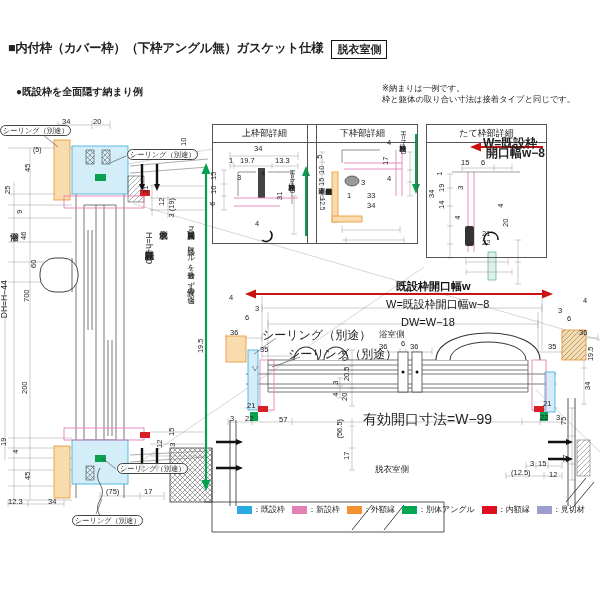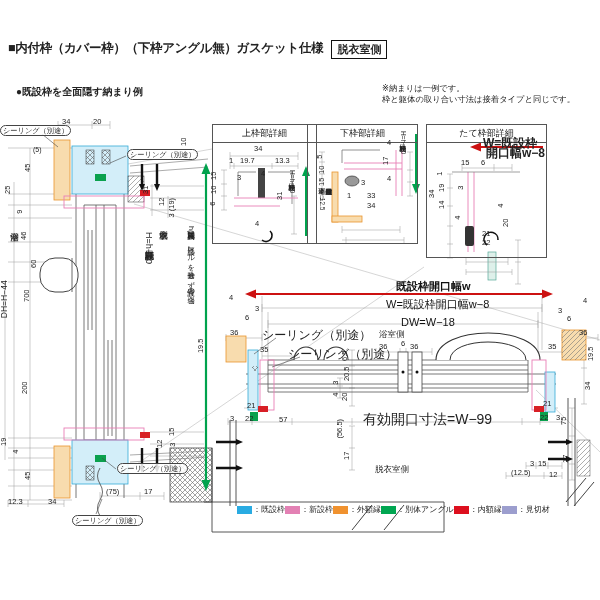--- a/index.html
+++ b/index.html
@@ -12,21 +12,21 @@
   .vtext{position:absolute;writing-mode:vertical-rl;text-orientation:mixed;font-size:8.5px;color:#222;line-height:1.05;white-space:nowrap}
   .sealbox{position:absolute;font-size:7.2px;border:0.8px solid #444;border-radius:6px;padding:0 2px;background:rgba(255,255,255,.85);white-space:nowrap;line-height:1.25}
   .box{position:absolute;border:1px solid #555;background:transparent}
   .bt{display:block;text-align:center;font-size:9px;color:#111;border-bottom:1px solid #555;padding:2px 0;background:transparent}
   .title-row{position:absolute;left:8px;top:40px;display:flex;gap:8px}
   .maintitle{font-size:12.5px;font-weight:bold;letter-spacing:-0.3px;white-space:nowrap}
   .badge{font-size:11px;font-weight:bold;border:1.4px solid #111;padding:1px 5px;white-space:nowrap}
   .subtitle{position:absolute;left:16px;top:85px;font-size:10px;font-weight:bold;white-space:nowrap}
   .note{position:absolute;font-size:8.3px;color:#222;white-space:nowrap;line-height:1.35}
   .formula{position:absolute;font-size:11px;color:#111;white-space:nowrap;line-height:1}
-  .legend{position:absolute;left:237px;top:504px;display:flex;align-items:flex-start}
+  .legend{position:absolute;left:237px;top:504px;display:flex;gap:7px;align-items:flex-start}
   .litem{display:flex;align-items:center;font-size:8px;white-space:nowrap;color:#222}
   .sw{display:inline-block;width:15px;height:8px;margin-right:1px}
 </style>
 </head>
 <body>
 
 <div class="canvas">
 
   <svg class="abs" style="left:0;top:0" width="600" height="600" viewBox="0 0 600 600">
     <defs>

